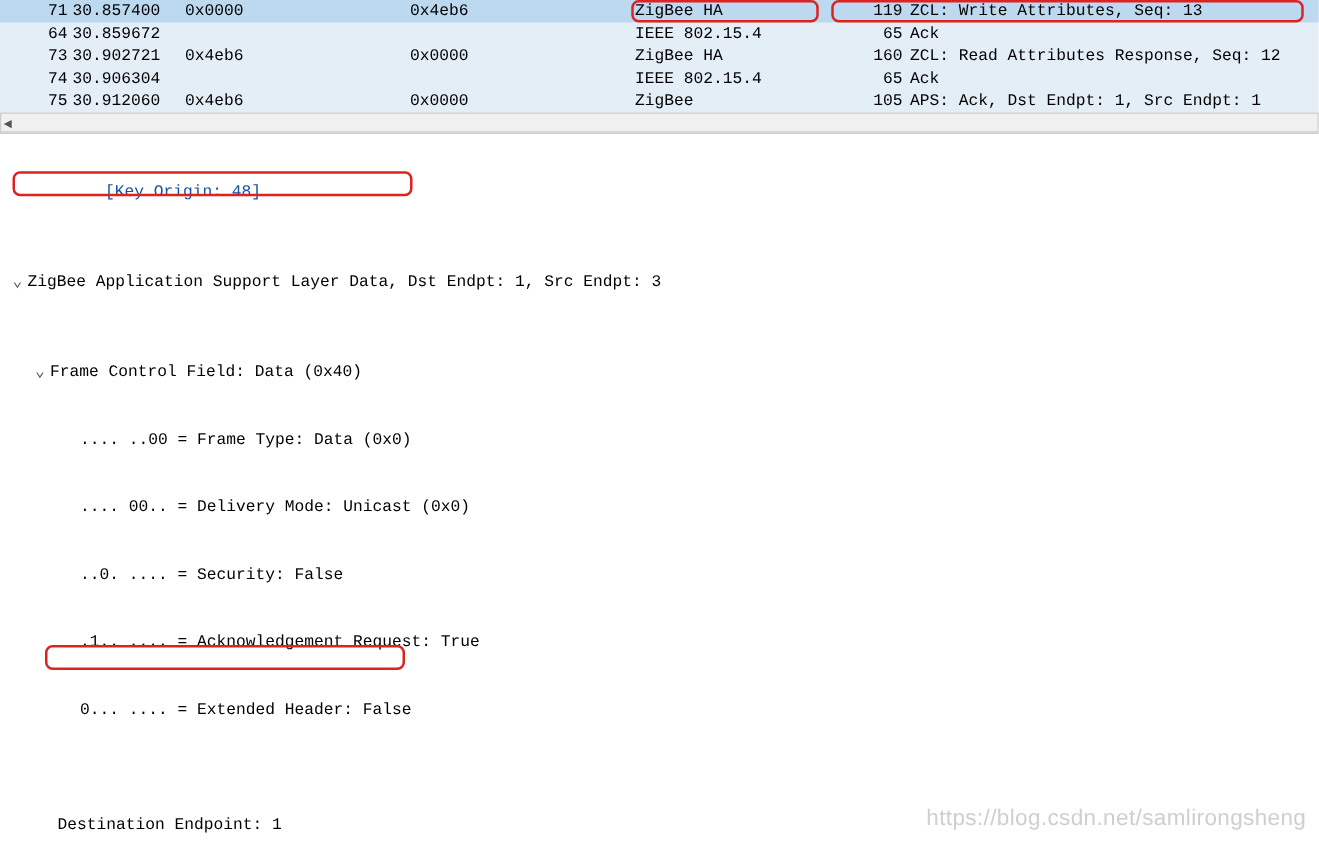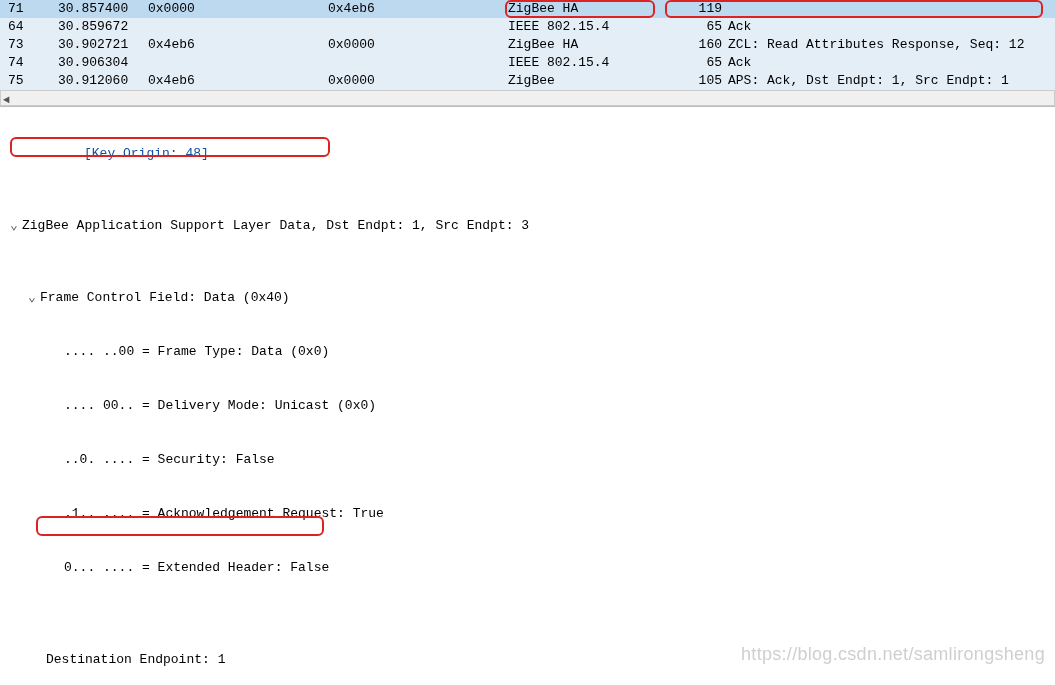--- a/index.html
+++ b/index.html
@@ -19,21 +19,21 @@
     width: 100%;
   }
   .packet-row {
     display: flex;
     white-space: pre;
     padding-left: 8px;
     height: 18px;
     align-items: center;
   }
   .packet-row.sel { background: #bcd9f0; }
-  .col-no   { width: 50px; text-align: left; padding-right: 4px;}
+  .col-no   { width: 50px; text-align: right; padding-right: 4px;}
   .col-time { width: 90px; }
   .col-src  { width: 180px; }
   .col-dst  { width: 180px; }
   .col-proto{ width: 150px; }
   .col-len  { width: 70px; text-align: right; padding-right: 6px;}
   .col-info { flex: 1; }
   .scroll-stub {
     background: #f0f0f0;
     border: 1px solid #ccc;
     height: 16px;
@@ -66,21 +66,21 @@
   .watermark{
     position:absolute; right:10px; bottom:22px;
     color:#cfcfcf; font-family: Arial,sans-serif; font-size:18px;
     letter-spacing:.3px; pointer-events:none;
   }
 </style>
 </head>
 <body>
 
 <div class="packet-list" id="plist">
-    <div class="packet-row sel"><span class="col-no">71</span><span class="col-time">30.857400</span><span class="col-src">0x0000</span><span class="col-dst">0x4eb6</span><span class="col-proto">ZigBee HA</span><span class="col-len">119</span></div>
+    <div class="packet-row sel"><span class="col-no">71</span><span class="col-time">30.857400</span><span class="col-src">0x0000</span><span class="col-dst">0x4eb6</span><span class="col-proto">ZigBee HA</span><span class="col-len">119</span><span class="col-info">ZCL: Write Attributes, Seq: 13</span></div>
     <div class="packet-row"><span class="col-no">64</span><span class="col-time">30.859672</span><span class="col-src"></span><span class="col-dst"></span><span class="col-proto">IEEE 802.15.4</span><span class="col-len">65</span><span class="col-info">Ack</span></div>
     <div class="packet-row"><span class="col-no">73</span><span class="col-time">30.902721</span><span class="col-src">0x4eb6</span><span class="col-dst">0x0000</span><span class="col-proto">ZigBee HA</span><span class="col-len">160</span><span class="col-info">ZCL: Read Attributes Response, Seq: 12</span></div>
     <div class="packet-row"><span class="col-no">74</span><span class="col-time">30.906304</span><span class="col-src"></span><span class="col-dst"></span><span class="col-proto">IEEE 802.15.4</span><span class="col-len">65</span><span class="col-info">Ack</span></div>
     <div class="packet-row"><span class="col-no">75</span><span class="col-time">30.912060</span><span class="col-src">0x4eb6</span><span class="col-dst">0x0000</span><span class="col-proto">ZigBee</span><span class="col-len">105</span><span class="col-info">APS: Ack, Dst Endpt: 1, Src Endpt: 1</span></div>
   </div>
 <div class="scroll-stub">
   <span class="arrow">◄</span>
 </div>
 
 <div class="detail">

